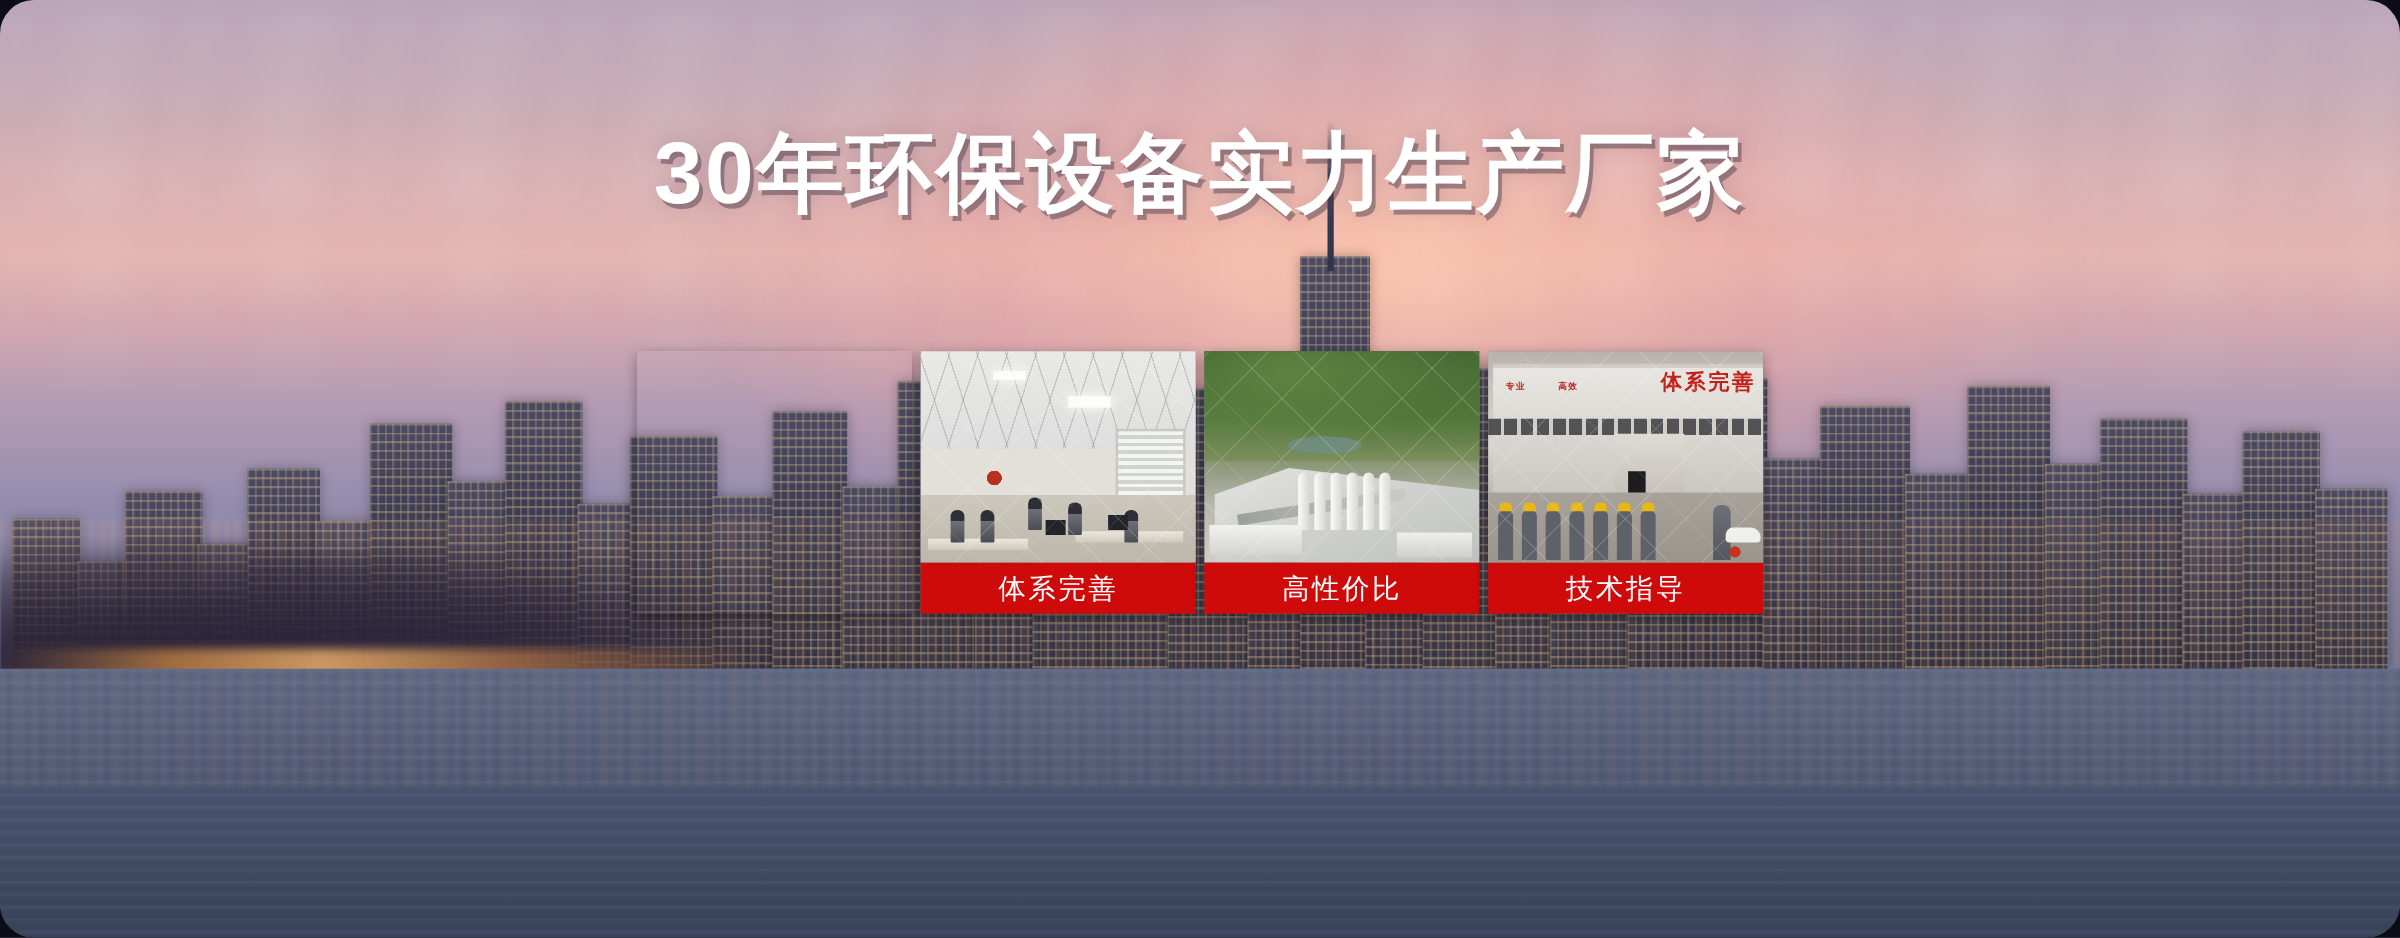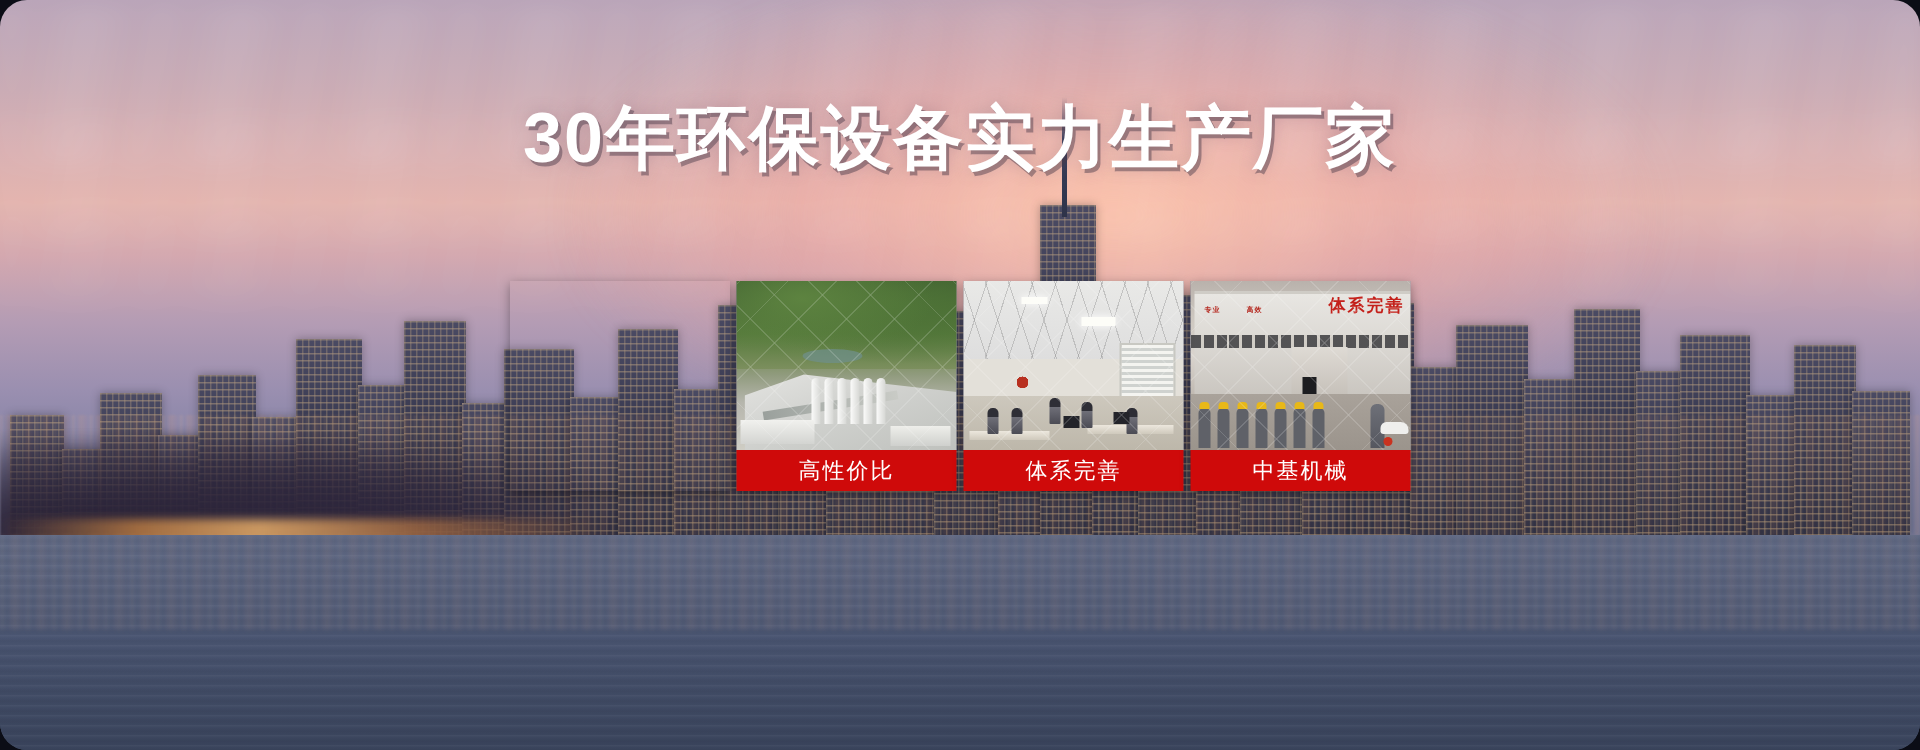--- a/index.html
+++ b/index.html
@@ -229,43 +229,20 @@
     <div class="headline">30年环保设备实力生产厂家</div>
 
 
     <div class="cards">
 
       <div class="card">
       </div>
 
       <div class="card">
         <div class="photo">
-          <div class="p2">
-            <div class="field"></div>
-            <div class="pond"></div>
-            <div class="plant"></div>
-            <div class="belt"></div>
-            <div class="silos">
-                <i></i>
-                <i></i>
-                <i></i>
-                <i></i>
-                <i></i>
-                <i></i>
-              </div>
-            <div class="shed"></div>
-              <div class="shed2"></div>
-          </div>
-          <div class="watermark"></div>
-        </div>
-        <div class="label">高性价比</div>
-      </div>
-
-      <div class="card">
-        <div class="photo">
           <div class="p3">
             <div class="ceil"></div>
             <div class="panel pa"></div>
               <div class="panel pb"></div>
             <div class="wall"></div>
             <div class="emblem"></div>
             <div class="win"></div>
             <div class="floor"></div>
             <div class="desk d1"></div>
               <div class="desk d2"></div>
@@ -277,20 +254,43 @@
             <div class="mon" style="left:100px"></div>
             <div class="mon" style="right:54px;bottom:26px"></div>
           </div>
           <div class="watermark"></div>
         </div>
         <div class="label">体系完善</div>
       </div>
 
       <div class="card">
         <div class="photo">
+          <div class="p2">
+            <div class="field"></div>
+            <div class="pond"></div>
+            <div class="plant"></div>
+            <div class="belt"></div>
+            <div class="silos">
+                <i></i>
+                <i></i>
+                <i></i>
+                <i></i>
+                <i></i>
+                <i></i>
+              </div>
+            <div class="shed"></div>
+              <div class="shed2"></div>
+          </div>
+          <div class="watermark"></div>
+        </div>
+        <div class="label">高性价比</div>
+      </div>
+
+      <div class="card">
+        <div class="photo">
           <div class="p4">
             <div class="hall"></div>
             <div class="bigtext">体系完善</div>
             <div class="smalltext">专业</div>
             <div class="smalltext" style="left:56px">高效</div>
             <div class="strip"></div>
             <div class="door"></div>
               <div class="door2"></div>
             <div class="ground"></div>
             <div class="wrow">
@@ -301,18 +301,18 @@
                 <i></i>
                 <i></i>
                 <i></i>
               </div>
             <div class="boss"></div>
               <div class="helmet"></div>
               <div class="whcar"></div>
           </div>
           <div class="watermark"></div>
         </div>
-        <div class="label">中基机械</div>
+        <div class="label">技术指导</div>
       </div>
 
     </div>
   </div>
 </div>
 
 </body></html>

